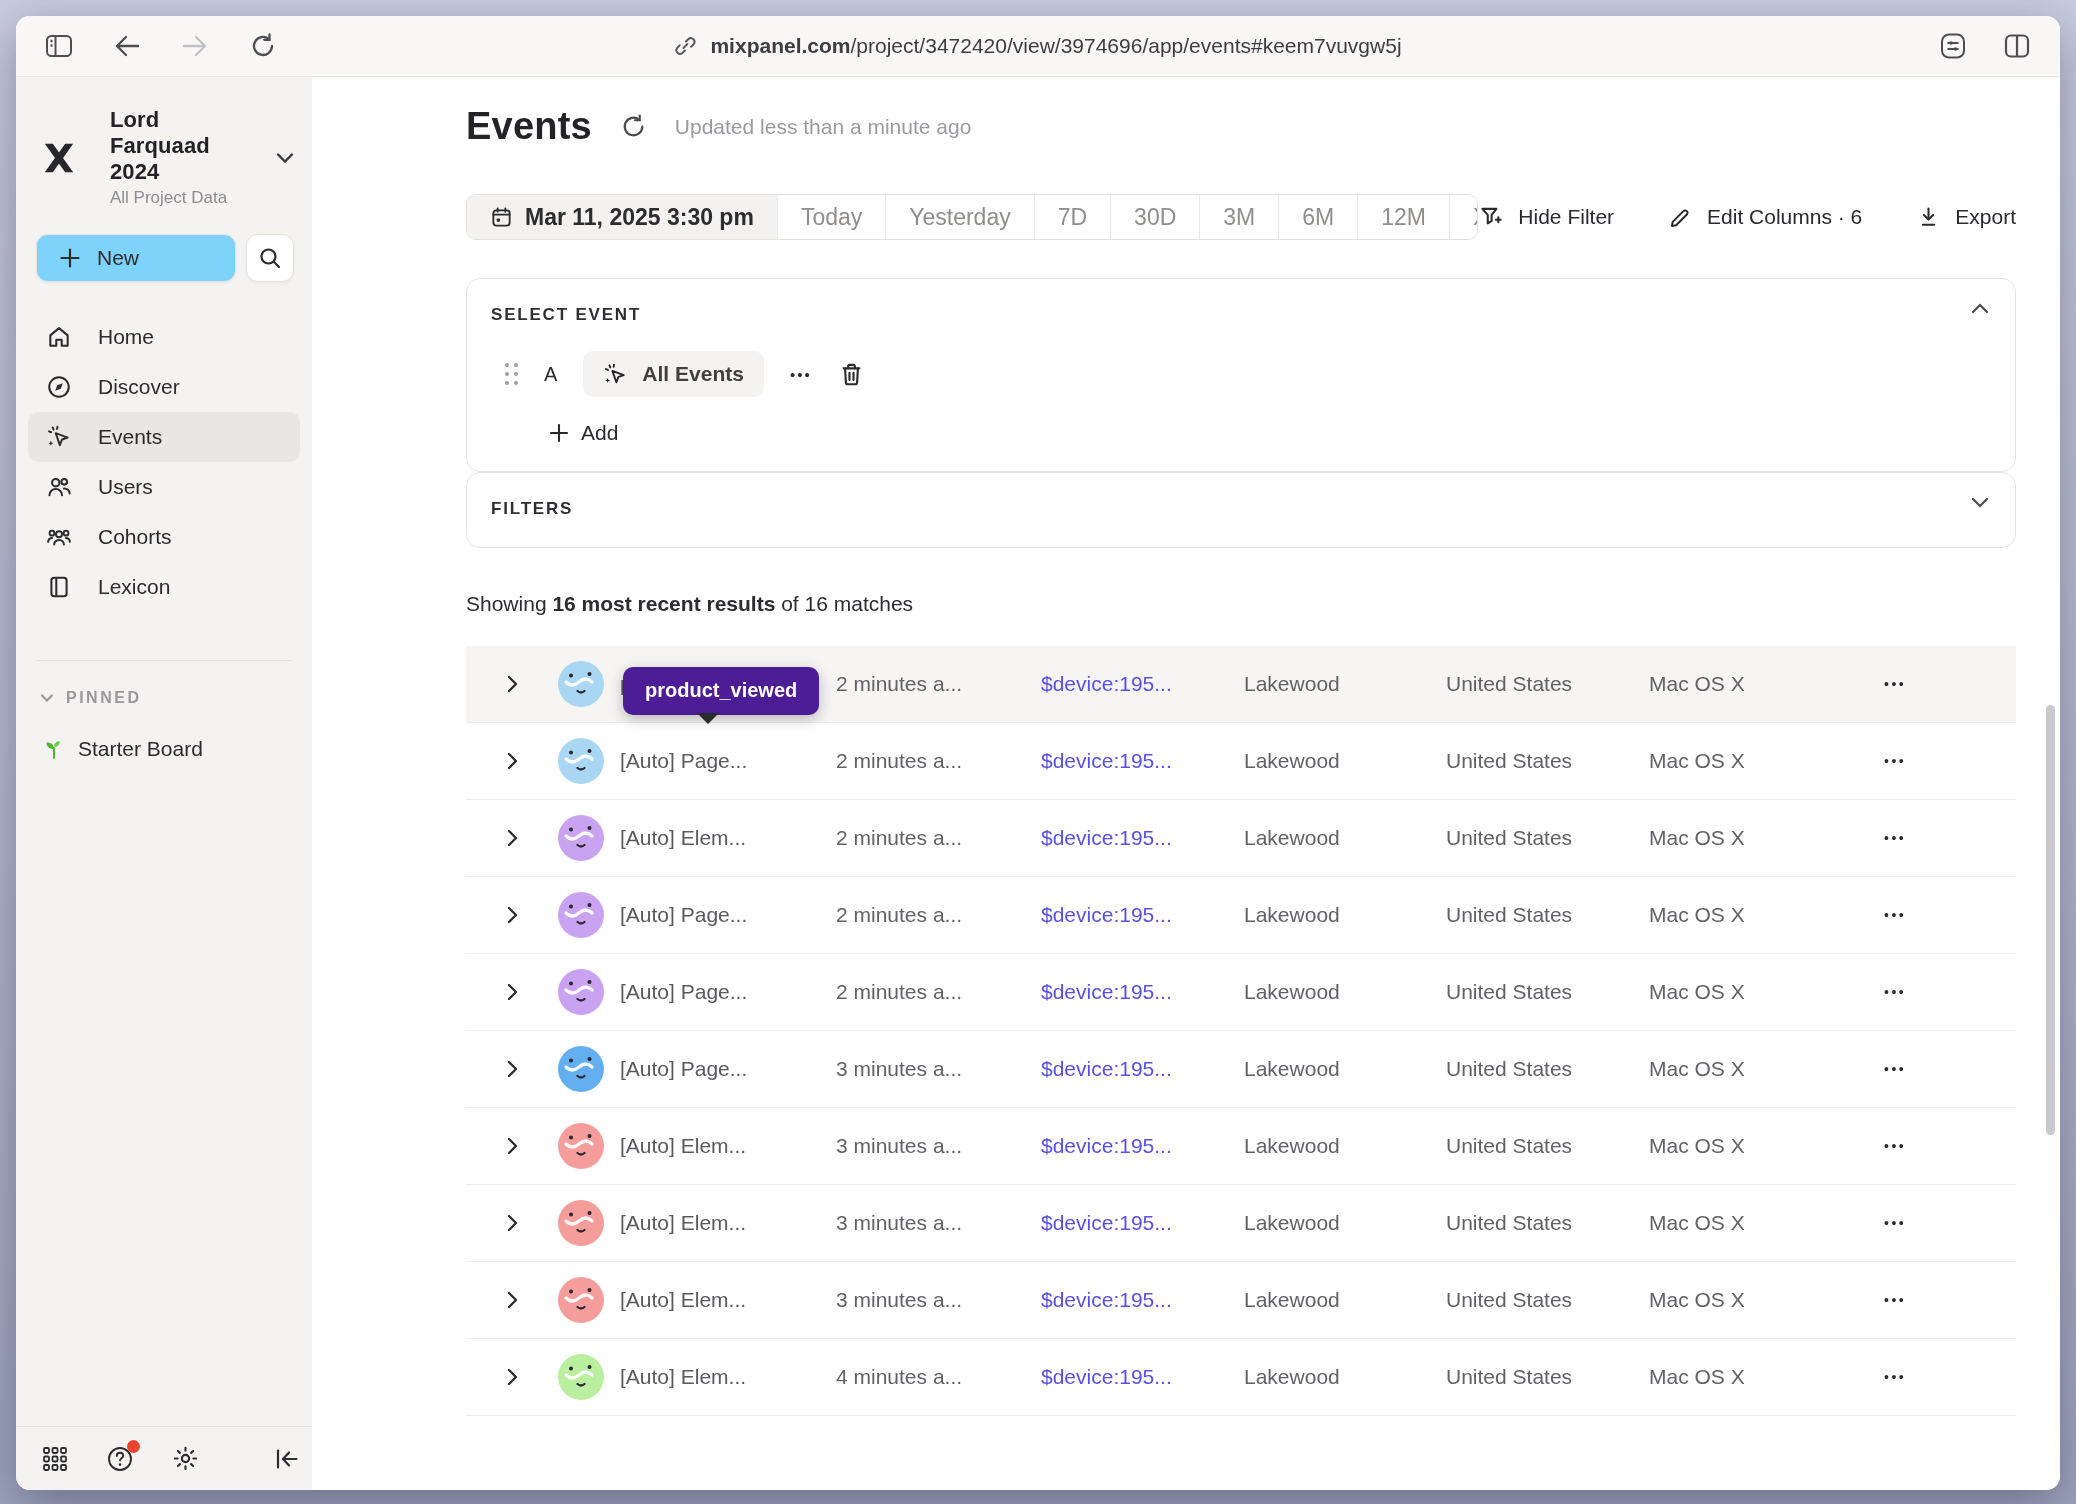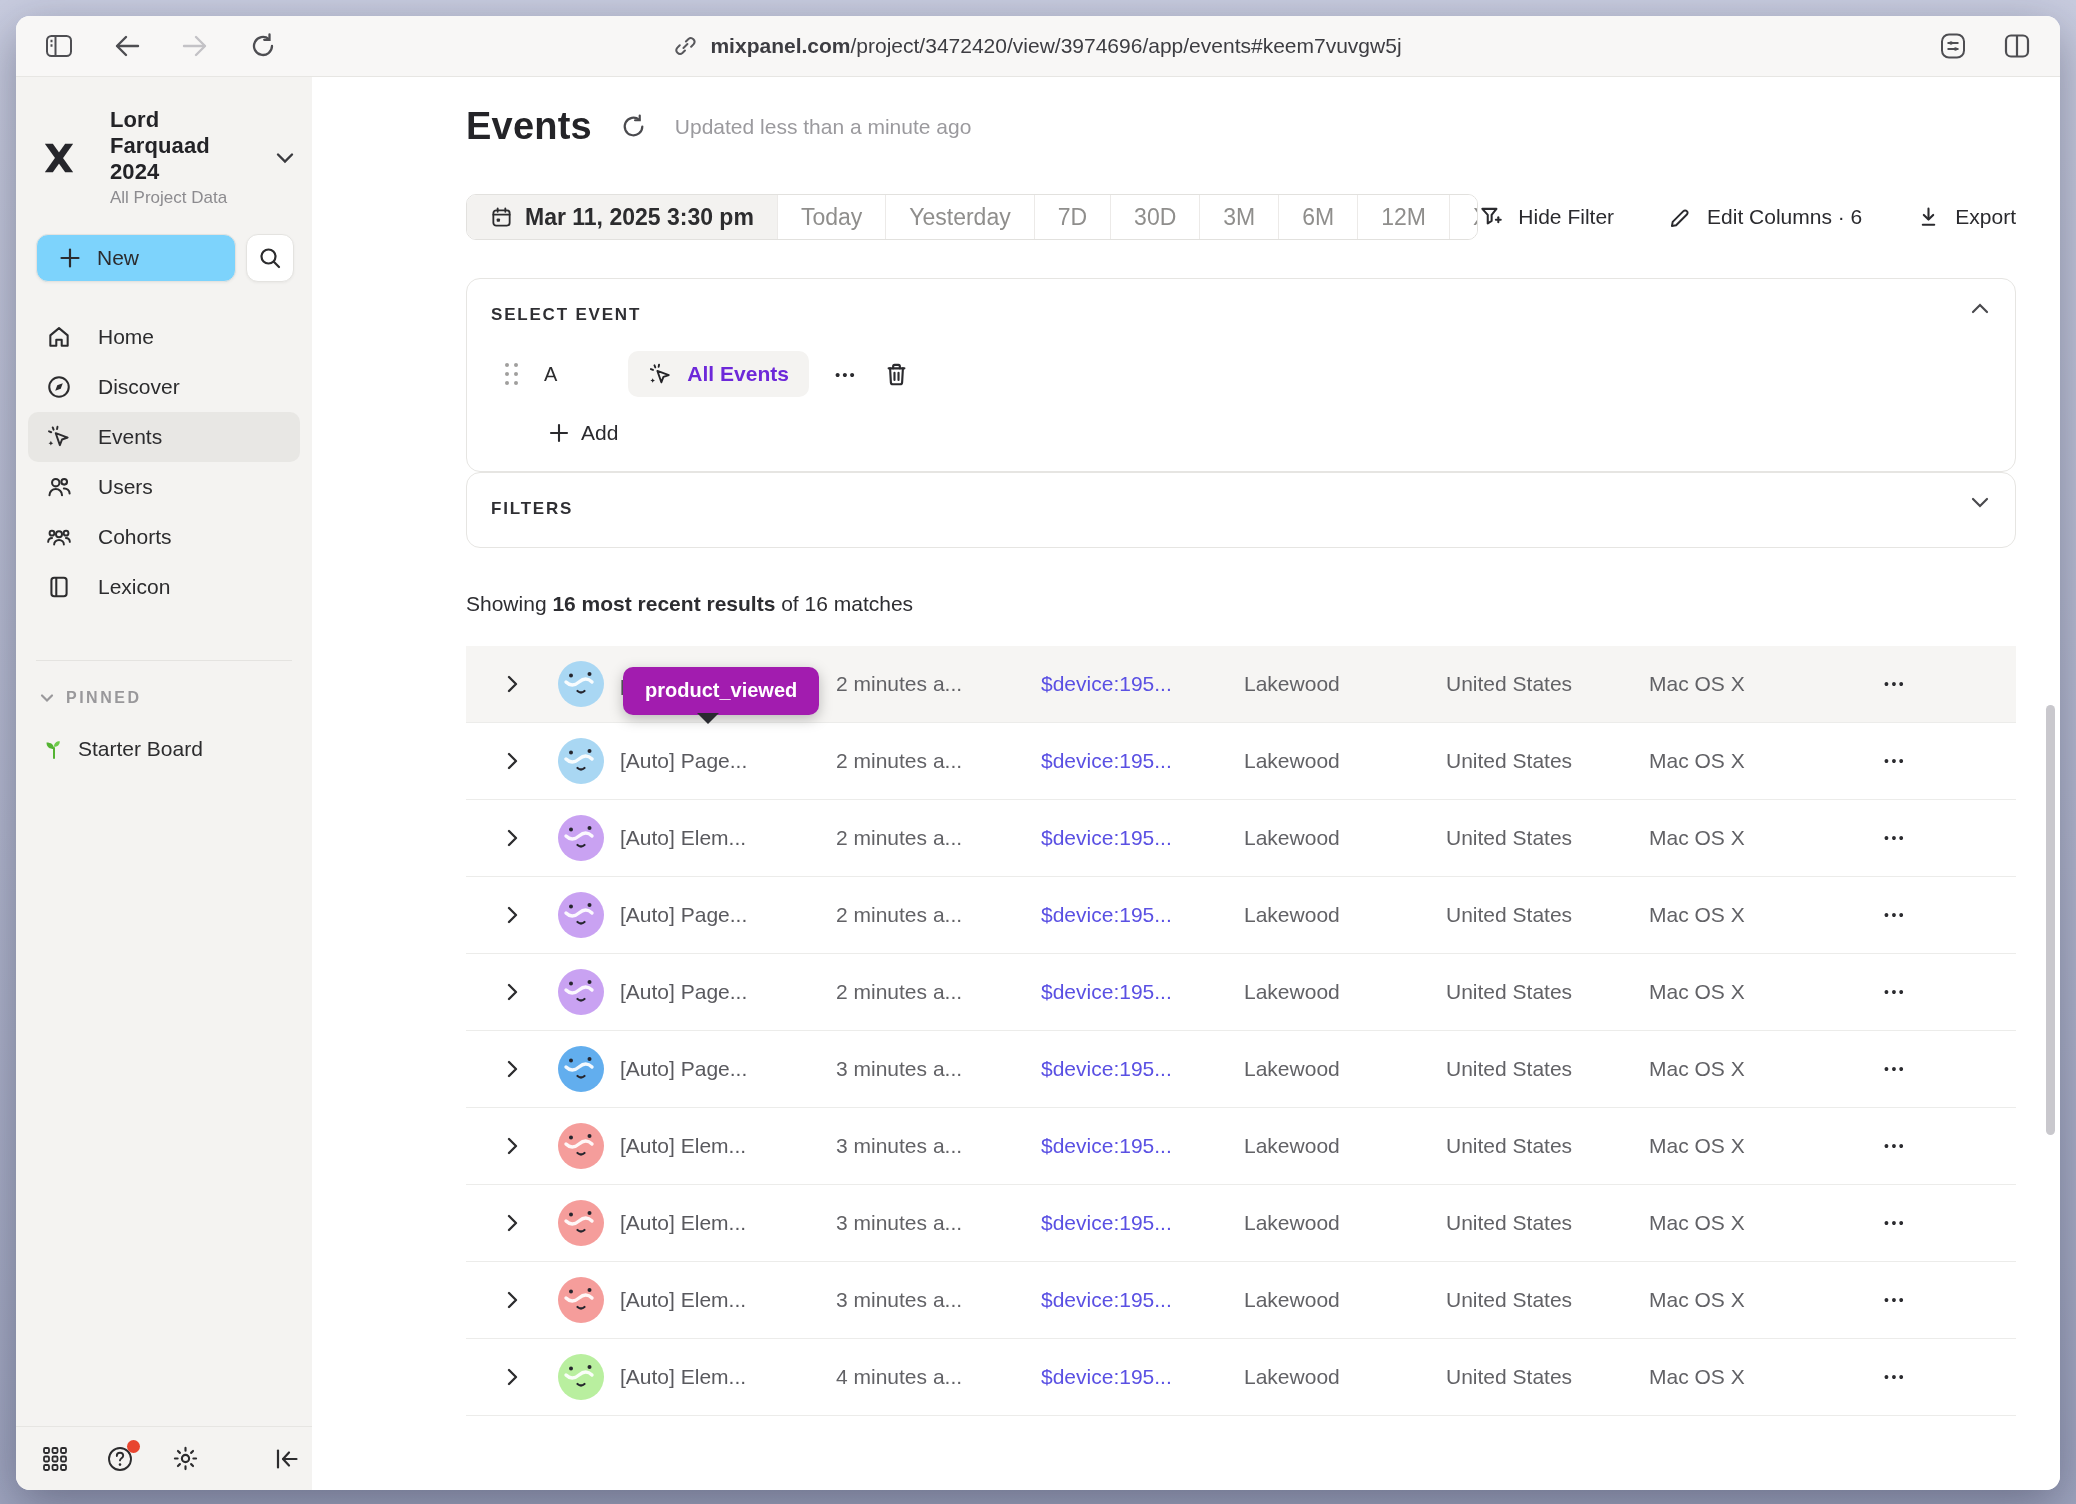--- a/index.html
+++ b/index.html
@@ -66,21 +66,21 @@
 
   .card { border:1px solid #e6e5e2; border-radius:14px; margin-top:38px; padding:26px 24px; position:relative; background:#fff; }
   .card.filters-card { margin-top:0; padding:26px 24px 28px 24px; }
   .card-label { font-size:17px; font-weight:700; letter-spacing:1.8px; color:#2f2f33; }
   .card-chev { position:absolute; right:26px; top:24px; color:#4a4a4e; cursor:pointer; }
 
   .event-row { display:flex; align-items:center; margin-top:26px; gap:26px; }
   .drag-handle { display:grid; grid-template-columns:4px 4px; grid-gap:5px; margin-left:14px; cursor:grab; }
   .drag-handle i { width:4px; height:4px; border-radius:50%; background:#a09f9d; }
   .row-letter { font-size:20px; color:#2c2c2e; }
-  .event-chip { display:flex; align-items:center; gap:14px; height:46px; background:#f4f3f1; border-radius:10px; padding:0 20px; font-size:21px; font-weight:600; color:#6d28d9; cursor:pointer;margin-left:45px; }
+  .event-chip { display:flex; align-items:center; gap:14px; height:46px; background:#f4f3f1; border-radius:10px; padding:0 20px; font-size:21px; font-weight:600; color:#404040; cursor:pointer; }
   .chip-menu { font-size:15px; letter-spacing:2px; color:#2b2b2f; cursor:pointer; }
   .trash-btn { color:#2b2b2f; cursor:pointer; display:flex; }
   .add-row { display:flex; align-items:center; gap:12px; margin-top:24px; margin-left:58px; font-size:21px; color:#2a2a2e; font-weight:500; cursor:pointer; }
 
   .showing-line { margin-top:44px; font-size:21px; color:#2d2d31; }
   .showing-line b { font-weight:700; }
 
   
   .table-wrap { margin-top:30px; position:relative; }
   .t-grid { display:grid; grid-template-columns:92px 62px 216px 205px 203px 202px 203px 180px 1fr; align-items:center; }
@@ -89,21 +89,21 @@
   .collapse-ic { justify-self:center; color:#2c2c2e; cursor:pointer; display:flex; }
   .t-row { height:77px; border-bottom:1px solid #ececea; background:#fff; cursor:pointer; }
   .t-row.hover { background:#f6f5f3; }
   .cell { font-size:21px; color:#626266; white-space:nowrap; overflow:hidden; }
   .cell.ev { color:#59595e; }
   .chev-cell { justify-self:center; color:#2c2c2e; display:flex; }
   .avatar { width:46px; height:46px; }
   .did { color:#5a50e3; cursor:pointer; }
   .row-menu { font-size:14px; letter-spacing:2.5px; color:#2b2b2f; padding-left:55px; cursor:pointer; }
 
-  .tooltip { position:absolute; left:157px; top:21px; background:#a21caf; color:#fff; font-size:20px; font-weight:600; padding:12px 22px 13px 22px; border-radius:10px; z-index:5; white-space:nowrap; box-shadow:0 4px 14px rgba(0,0,0,.25); }
+  .tooltip { position:absolute; left:157px; top:21px; background:#4c1d95; color:#fff; font-size:20px; font-weight:600; padding:12px 22px 13px 22px; border-radius:10px; z-index:5; white-space:nowrap; box-shadow:0 4px 14px rgba(0,0,0,.25); }
   .tooltip:after { content:""; position:absolute; left:74px; bottom:-9px; width:0; height:0; border-left:11px solid transparent; border-right:11px solid transparent; border-top:11px solid #2a2a31; }
 
   .scroll-thumb { position:absolute; right:5px; top:628px; width:9px; height:430px; border-radius:5px; background:#c9c8cd; }
 
   svg { display:block; }
 </style>
 </head>
 <body>
 
 <div class="window">

